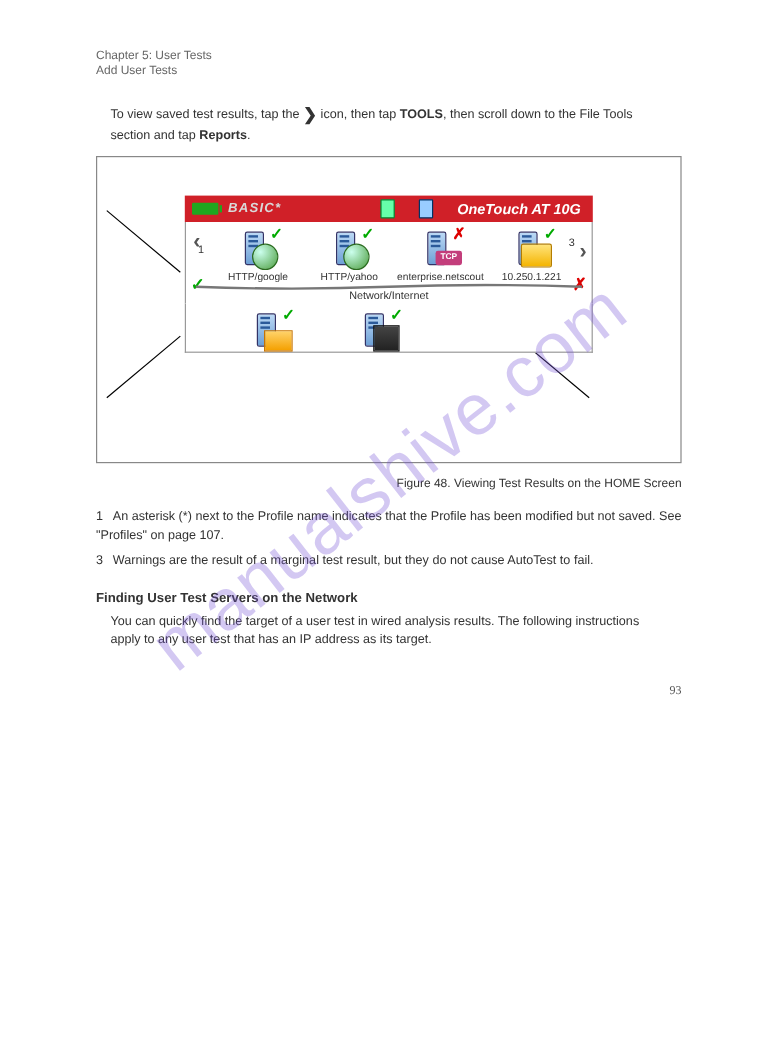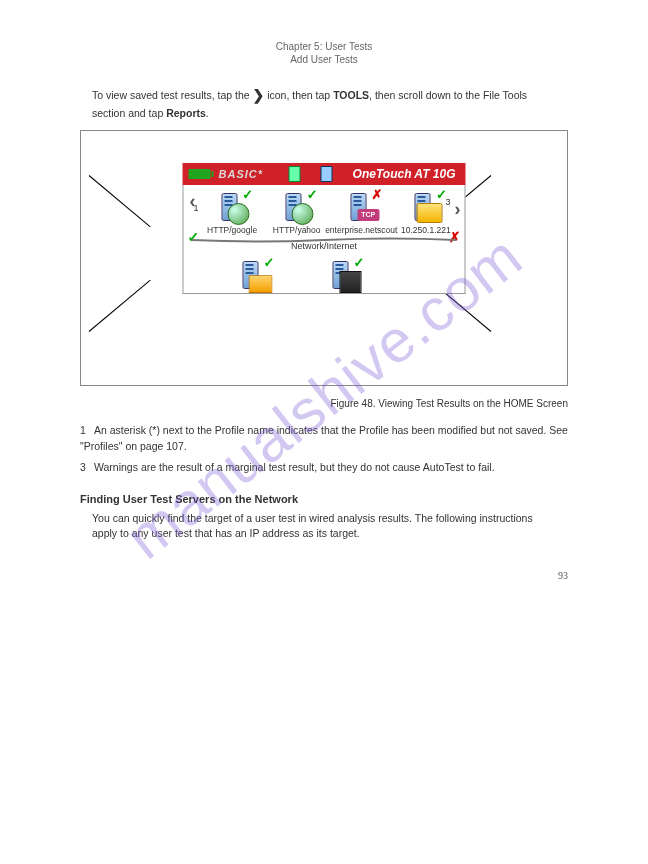--- a/index.html
+++ b/index.html
@@ -12,42 +12,42 @@
     color: #333;
     background: #fff;
     position: relative;
     overflow: hidden;
   }
   .page {
     padding: 40px 80px 40px 80px;
     position: relative;
   }
   .header-right {
-    text-align: center;
+    text-align: left;
     font-size: 10px;
     color: #666;
     line-height: 1.3;
     margin-bottom: 20px;
   }
   .chevron { font-weight: bold; font-size: 14px; vertical-align: middle;}
   .body-text { font-size: 10.5px; line-height: 1.4; margin: 6px 12px; }
   .figure-box {
     border: 1px solid #888;
     margin: 10px 0;
     padding: 8px 6px 6px 6px;
     position: relative;
     height: 240px;
     background: #fff;
   }
   .device-frame {
     position: absolute;
     left: 50%;
     transform: translateX(-50%);
     top: 32px;
-    width: 283px;
+    width: 340px;
   }
   .titlebar {
     background: #d02028;
     color: #fff;
     height: 22px;
     display: flex;
     align-items: center;
     font-size: 11px;
     font-style: italic;
     font-weight: bold;

